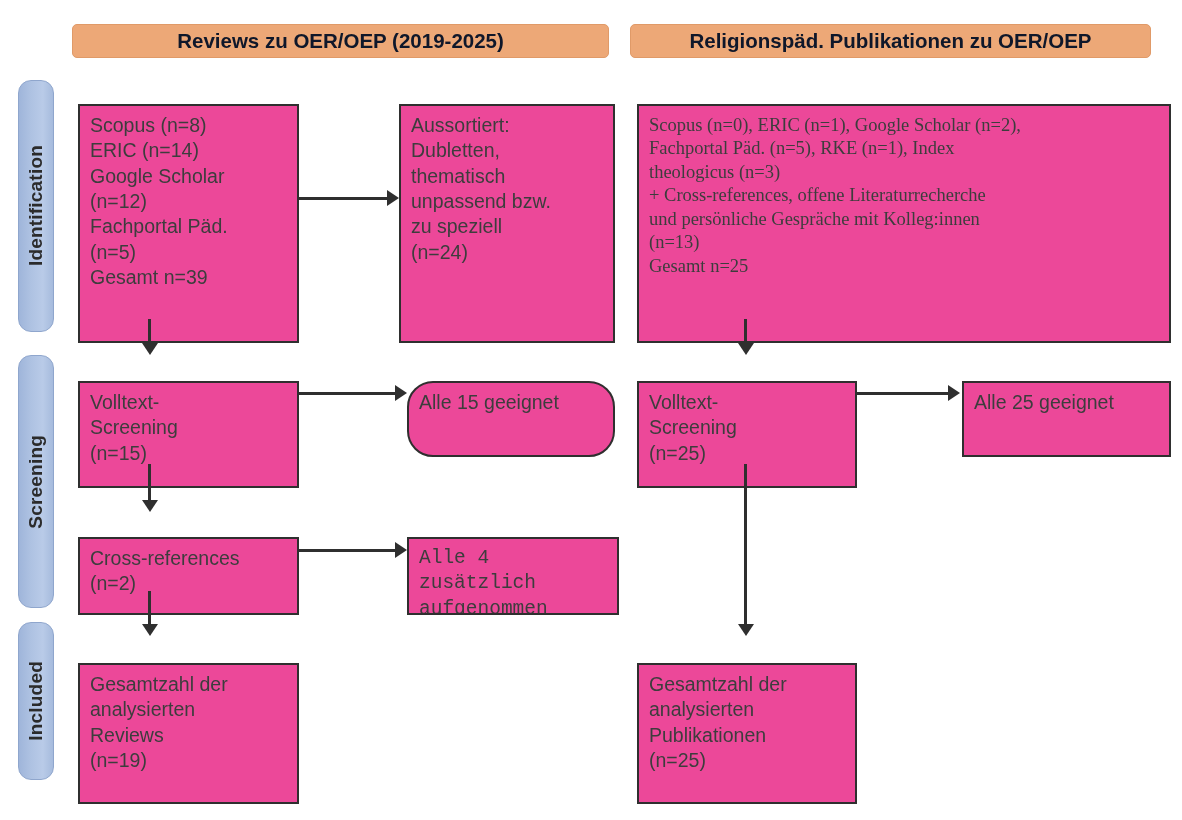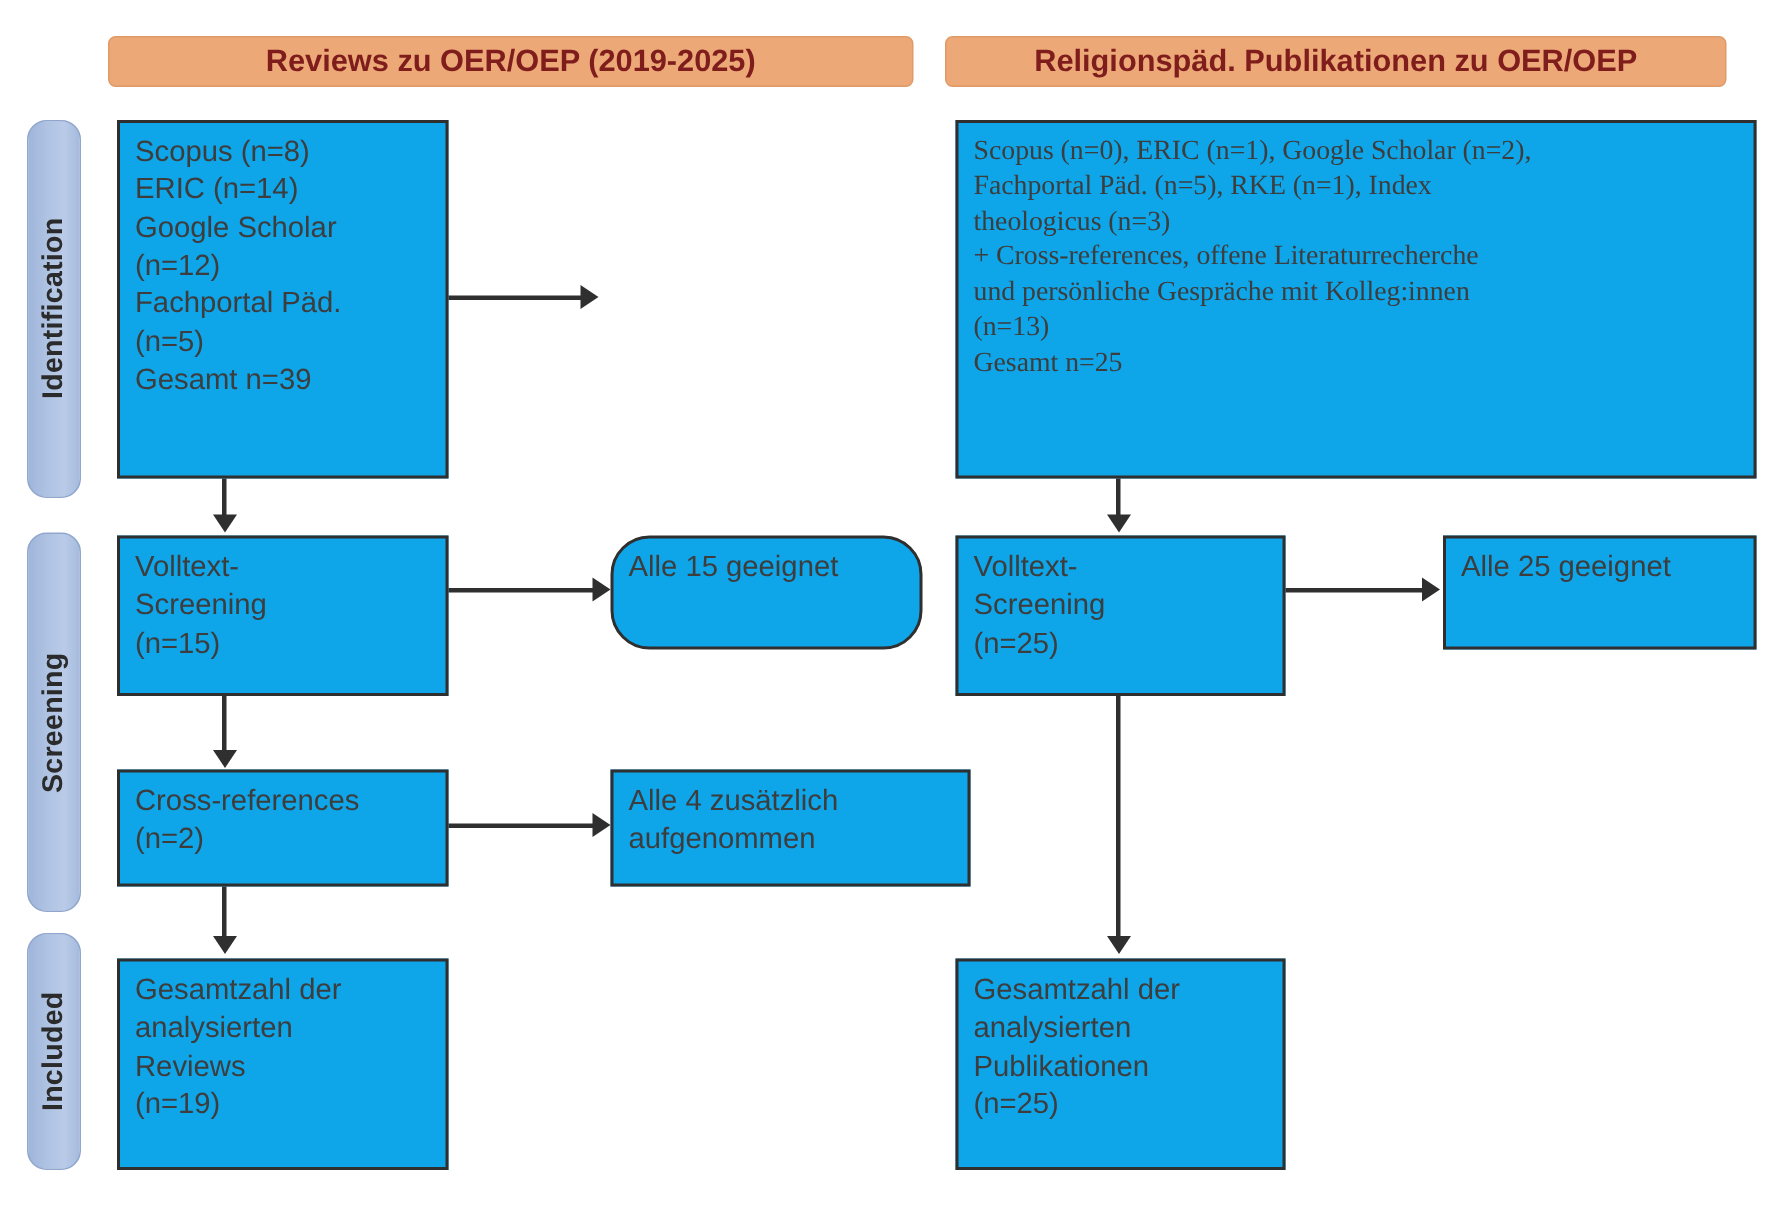--- a/index.html
+++ b/index.html
@@ -48,36 +48,37 @@
     position: absolute;
     background: #eda877;
     border: 1px solid #e09a68;
     border-radius: 5px;
     box-sizing: border-box;
     display: flex;
     align-items: center;
     justify-content: center;
     font-weight: bold;
     font-size: 20.5px;
-    color: #7f1d1d;
+    color: #0f172a;
     white-space: nowrap;
   }
 
   
   .node {
     position: absolute;
-    background: #0ea5e9;
+    background: #ec4899;
     border: 2.5px solid #2f2f2f;
     box-sizing: border-box;
     padding: 7px 8px 6px 10px;
     font-size: 19.5px;
     line-height: 1.30;
     color: #3d3d3d;
     white-space: pre-line;
     overflow: hidden;
+    margin-top: 24px;
   }
   .node.dense {
     font-size: 18.5px;
     line-height: 1.27;
     padding: 8px 8px 6px 10px;
   }
   .node.mid {
     display: flex;
     align-items: flex-start;
   }
@@ -130,20 +131,26 @@
   <div class="col-header" style="left:630px; top:24px; width:521px; height:34px;">Religionspäd. Publikationen zu OER/OEP</div>
 
   <div class="node" style="left:78px; top:80px; width:221px; height:239px;">Scopus (n=8)
 ERIC (n=14)
 Google Scholar
 (n=12)
 Fachportal Päd.
 (n=5)
 Gesamt n=39</div>
 
+  <div class="node" style="left:399px; top:80px; width:216px; height:239px;">Aussortiert:
+Dubletten,
+thematisch
+unpassend bzw.
+zu speziell
+(n=24)</div>
 
   <div class="hline" style="left:299px; top:197px; width:90px;"></div>
   <div class="arrow-right" style="left:387px; top:190px;"></div>
 
   <div class="vline" style="left:148px; top:319px; width:3px; height:28px;"></div>
   <div class="arrow-down" style="left:142px; top:343px;"></div>
 
   <div class="node" style="left:78px; top:357px; width:221px; height:107px;">Volltext-
 Screening
 (n=15)</div>
@@ -152,21 +159,21 @@
 
   <div class="hline" style="left:299px; top:392px; width:98px;"></div>
   <div class="arrow-right" style="left:395px; top:385px;"></div>
 
   <div class="vline" style="left:148px; top:464px; width:3px; height:40px;"></div>
   <div class="arrow-down" style="left:142px; top:500px;"></div>
 
   <div class="node" style="left:78px; top:513px; width:221px; height:78px;">Cross-references
 (n=2)</div>
 
-  <div class="node" style="left:407px; top:513px; width:240px; height:78px;">Alle 4 zusätzlich
+  <div class="node" style="left:407px; top:513px; width:212px; height:78px;font-family:Liberation Mono, monospace;">Alle 4 zusätzlich
 aufgenommen</div>
 
   <div class="hline" style="left:299px; top:549px; width:98px;"></div>
   <div class="arrow-right" style="left:395px; top:542px;"></div>
 
   <div class="vline" style="left:148px; top:591px; width:3px; height:37px;"></div>
   <div class="arrow-down" style="left:142px; top:624px;"></div>
 
   <div class="node" style="left:78px; top:639px; width:221px; height:141px;">Gesamtzahl der
 analysierten

